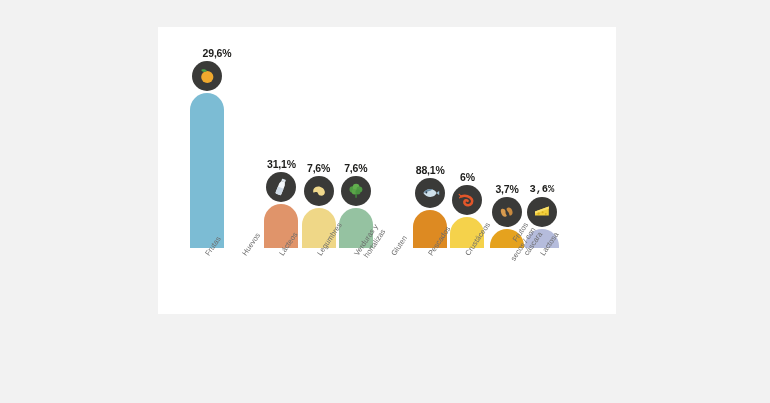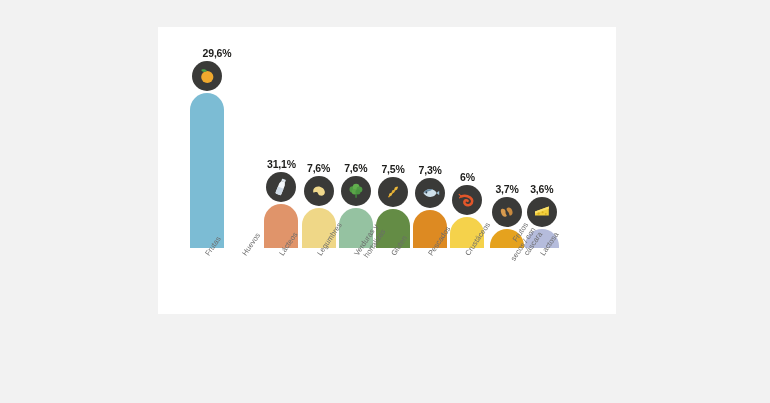--- a/index.html
+++ b/index.html
@@ -110,36 +110,22 @@
             <path d="M9.2 11.6 L9.2 16.8 L10.9 16.8 L10.9 11.6 Z" fill="#3f7d3a"></path>
                 <circle cx="6.6" cy="8.4" r="3.1" fill="#4f9b43"></circle>
                 <circle cx="10.1" cy="6.1" r="3.4" fill="#62af4e"></circle>
                 <circle cx="13.4" cy="8.6" r="3.0" fill="#4f9b43"></circle>
                 <circle cx="8.4" cy="10.8" r="2.7" fill="#5aa548"></circle>
                 <circle cx="11.9" cy="10.9" r="2.5" fill="#4a9440"></circle>
           </svg>
         </div>
         <div class="bar" style="height: 39.7973px; background: rgb(149, 194, 161); width: 34px;"></div>
       </div>
-      <div class="bar-col" style="left: 218px;">
-        <div class="pct" style="color: rgb(29, 29, 27);">7,5%</div>
-        <div class="icon-badge" style="background: rgb(58, 58, 56);">
-          <svg width="20" height="20" viewBox="0 0 20 20">
-            <g transform="rotate(42 10 10)">
-                <rect x="9.3" y="3" width="1.5" height="14" rx="0.7" fill="#d39a27"></rect>
-                <path d="M9.9 3.2 C8.2 4.6 8 6.4 9.9 7.6 C11.8 6.4 11.6 4.6 9.9 3.2 Z" fill="#eab93f"></path>
-                <path d="M9.9 7.2 C8.2 8.6 8 10.4 9.9 11.6 C11.8 10.4 11.6 8.6 9.9 7.2 Z" fill="#e0ad33"></path>
-                <path d="M9.9 11.2 C8.2 12.6 8 14.4 9.9 15.6 C11.8 14.4 11.6 12.6 9.9 11.2 Z" fill="#eab93f"></path>
-                </g>
-          </svg>
-        </div>
-        <div class="bar" style="height: 39.2736px; background: rgb(100, 140, 69); width: 34px;"></div>
-      </div>
       <div class="bar-col" style="left: 255.2px;">
-        <div class="pct" style="color: rgb(29, 29, 27);">7,3%</div>
+        <div class="pct" style="color: rgb(29, 29, 27);">88,1%</div>
         <div class="icon-badge" style="background: rgb(58, 58, 56);">
           <svg width="20" height="20" viewBox="0 0 20 20">
             <path d="M3.4 10 C5.6 6.4 9.6 5.3 12.6 6.4 C14.8 7.2 16 8.7 16.6 10 C16 11.3 14.8 12.8 12.6 13.6 C9.6 14.7 5.6 13.6 3.4 10 Z" fill="#cfe0ea"></path>
                 <path d="M16.6 10 C17.4 9 18.4 8.2 19.2 7.9 L19.2 12.1 C18.4 11.8 17.4 11 16.6 10 Z" fill="#9fc2d6"></path>
                 <path d="M3.4 10 C5.6 6.4 9.6 5.3 12.6 6.4 C10.6 7.8 6.8 8.8 3.4 10 Z" fill="#6a8ea6"></path>
                 <circle cx="6.4" cy="9.5" r="0.9" fill="#2c3d4a"></circle>
           </svg>
         </div>
         <div class="bar" style="height: 38.2264px; background: rgb(221, 138, 34); width: 34px;"></div>
       </div>
@@ -159,21 +145,21 @@
           <svg width="20" height="20" viewBox="0 0 20 20">
             <g transform="rotate(-22 10 10)">
                 <path d="M6.2 5.2 C8.1 5.2 9 6.6 9 8 C9 9.4 8.2 10 8.2 11.2 C8.2 12.6 9.1 13.8 7.4 13.8 C5.4 13.8 4.2 12.1 4.2 9.6 C4.2 7 5 5.2 6.2 5.2 Z" fill="#d79a4e"></path>
                 <path d="M12.2 6.2 C14.3 6.2 15.4 7.8 15.4 10.2 C15.4 12.8 14.2 14.6 12.2 14.6 C10.4 14.6 11.4 13.2 11.4 11.8 C11.4 10.4 10.6 9.8 10.6 8.4 C10.6 7 10.8 6.2 12.2 6.2 Z" fill="#c98a3e"></path>
                 </g>
           </svg>
         </div>
         <div class="bar" style="height: 19.375px; background: rgb(229, 162, 30); width: 34px;"></div>
       </div>
       <div class="bar-col" style="left: 366.8px;">
-        <div class="pct" style="color: rgb(29, 29, 27);">3,6%</div>
+        <div class="pct" style="color: rgb(29, 29, 27); font-family: Liberation Mono, monospace;">3,6%</div>
         <div class="icon-badge" style="background: rgb(58, 58, 56);">
           <svg width="20" height="20" viewBox="0 0 20 20">
             <path d="M3 13.6 L3 9.4 L16.8 4.6 L16.8 13.6 Z" fill="#f2cf3c"></path>
                 <path d="M3 9.4 L16.8 4.6 L16.8 6.7 L3 11.4 Z" fill="#fae06a"></path>
                 <circle cx="6.6" cy="11.6" r="1.2" fill="#d9ae1f"></circle>
                 <circle cx="10.6" cy="10.2" r="1.0" fill="#d9ae1f"></circle>
                 <circle cx="13.8" cy="11.9" r="0.9" fill="#d9ae1f"></circle>
           </svg>
         </div>
         <div class="bar" style="height: 18.8514px; background: rgb(181, 188, 220); width: 34px;"></div>

